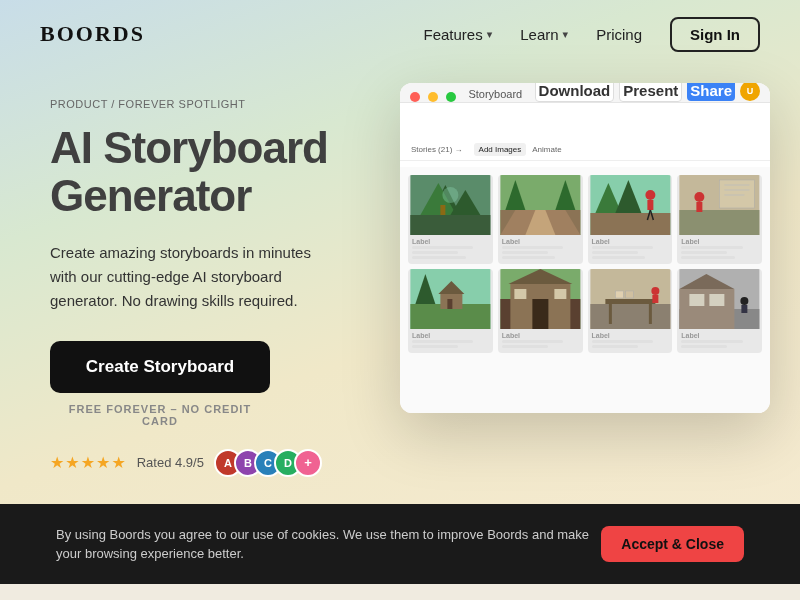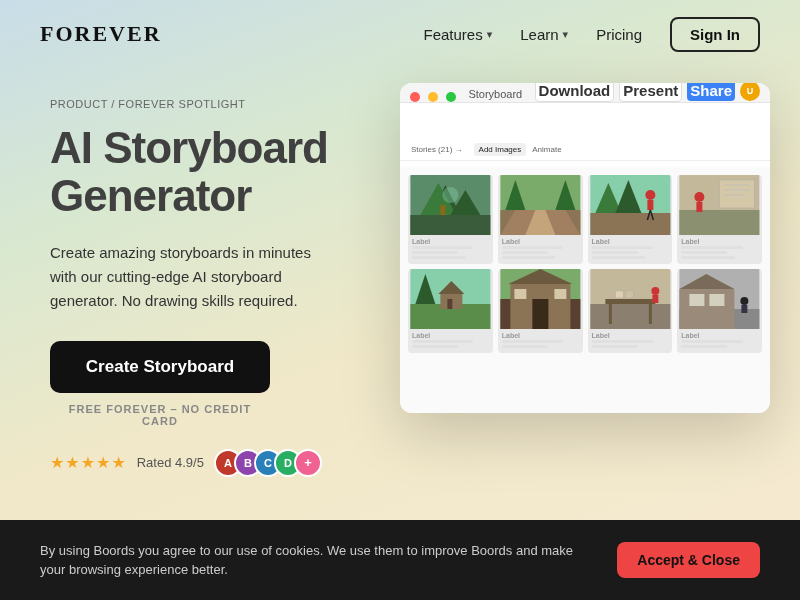--- a/index.html
+++ b/index.html
@@ -345,26 +345,26 @@
     }
 
     .sub-toolbar-animate {
       font-size: 8px;
       color: #666;
     }
 
     
     .cookie-bar {
       position: absolute;
-      bottom: 0;
+      bottom: 16px;
       left: 0;
       right: 0;
       background: #1a1a1a;
       color: #fff;
-      padding: 18px 40px;
+      padding: 18px 56px;
       display: flex;
       align-items: center;
       justify-content: space-between;
       z-index: 20;
       height: 80px;
     }
 
     .cookie-text {
       font-size: 13px;
       color: #ccc;
@@ -390,21 +390,21 @@
       height: 60px;
       display: block;
     }
   </style>
 </head>
 <body>
 
 <div class="hero-bg"></div>
 
 <nav>
-  <div class="logo">FOREVER</div>
+  <div class="logo">BOORDS</div>
   <div class="nav-links">
     <span class="nav-link">
       <span>Features</span>
       <span class="nav-link-chevron">▾</span>
     </span>
     <span class="nav-link">
       <span>Learn</span>
       <span class="nav-link-chevron">▾</span>
     </span>
     <span class="nav-link">

